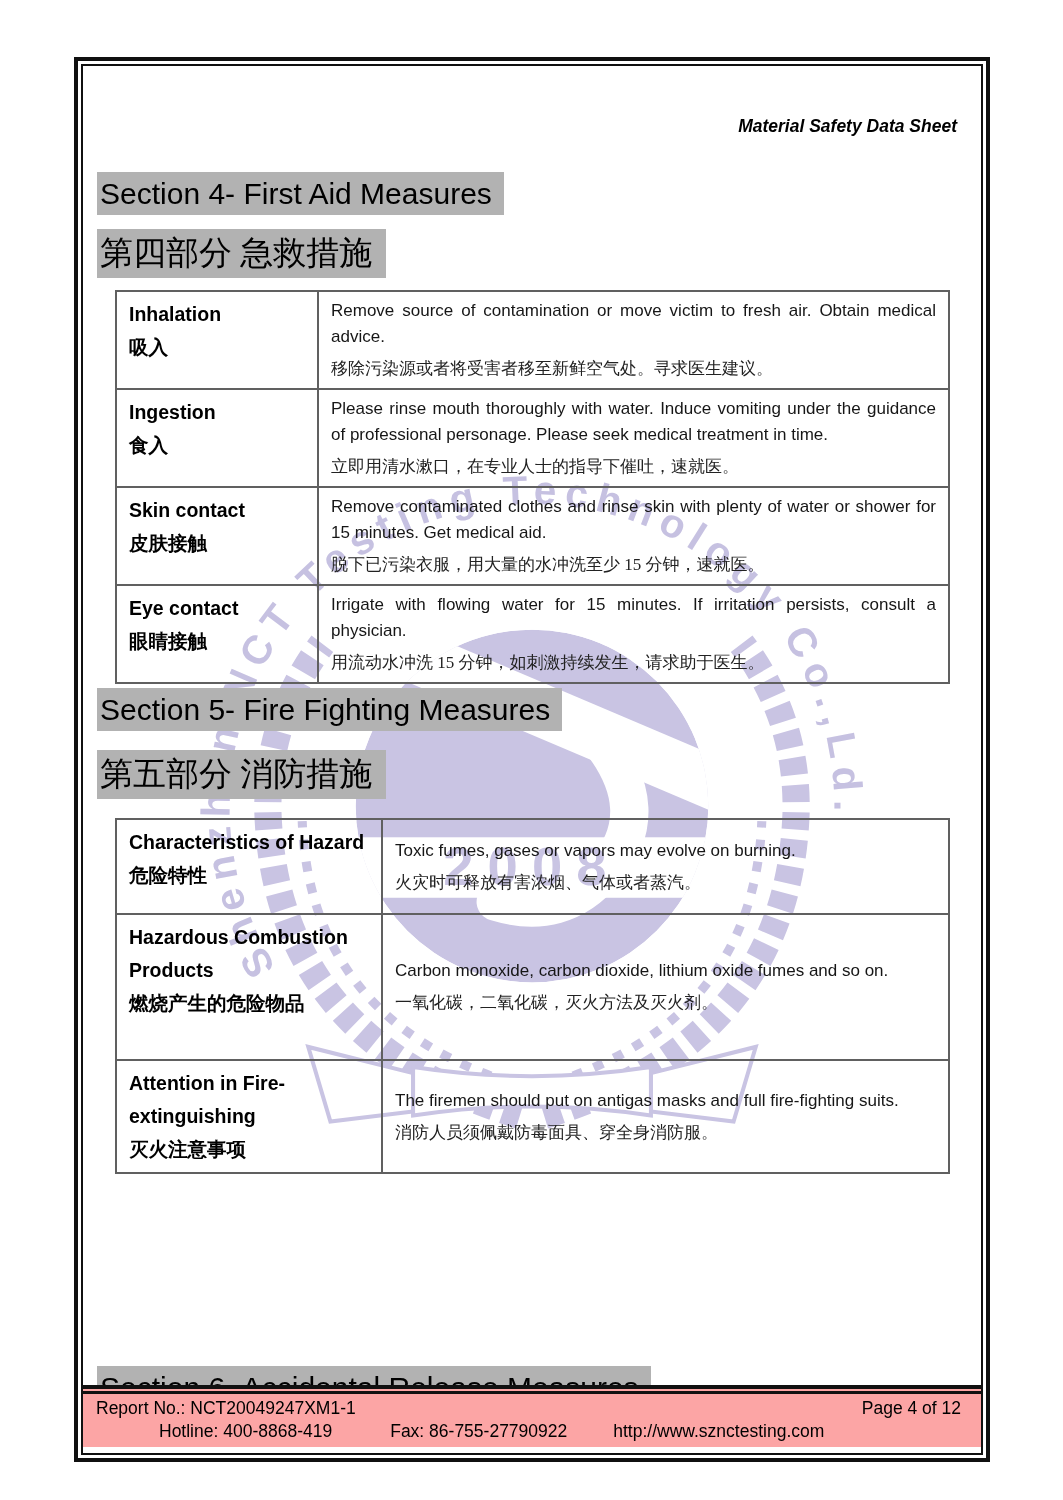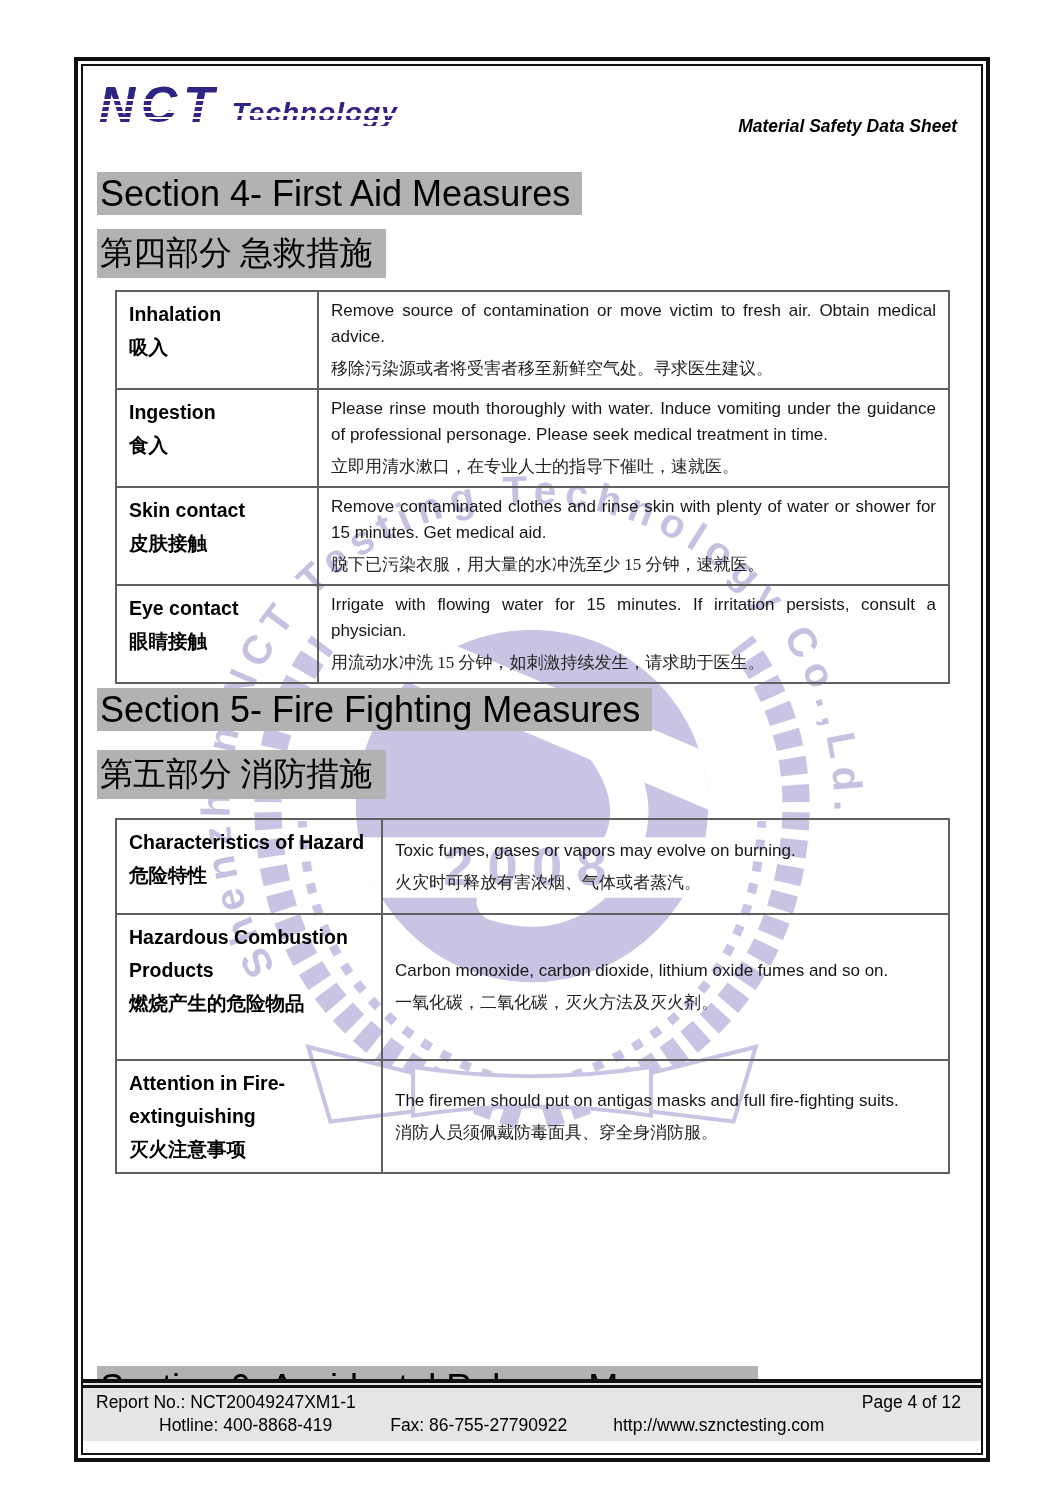--- a/index.html
+++ b/index.html
@@ -42,21 +42,21 @@
     letter-spacing:1px;margin-left:12px;vertical-align:baseline;
   }
   .doc-title{
     position:absolute;right:4px;top:46px;font-size:17.5px;font-weight:bold;
     font-style:italic;color:#000;
   }
 
   
   .sec-head-en{
     position:absolute;left:14px;z-index:1;background:#b2b2b2;color:#000;
-    font-size:36px;line-height:41px;padding:1px 12px 1px 3px;white-space:nowrap;
+    font-size:30px;line-height:41px;padding:1px 12px 1px 3px;white-space:nowrap;
   }
   .sec-head-zh{
     position:absolute;left:14px;z-index:1;background:#b2b2b2;color:#000;
     font-family:"Liberation Serif",serif;
     font-size:33px;line-height:43px;padding:3px 14px 3px 3px;white-space:nowrap;
   }
   #s4-en{top:106px;}
   #s4-zh{top:163px;}
   #s5-en{top:622px;}
   #s5-zh{top:684px;}
@@ -79,21 +79,21 @@
           font-family:"Liberation Serif",serif;}
   .cell-en{font-size:17px;line-height:26px;color:#161616;}
   #table1 .cell-en{text-align:justify;}
   .cell-zh{font-size:17px;line-height:26px;color:#222;margin-top:6px;
            font-family:"Liberation Serif",serif;}
   #table2 td.cell{vertical-align:middle;}
   #t1r1{height:98px;padding-left:24px;} #t1r2{height:84px;} #t1r3{height:86px;} #t1r4{height:64px;}
   #t2r1{height:95px;} #t2r2{height:146px;} #t2r3{height:129px;} #t2r4{height:99px;}
 
   
-  .footer{position:absolute;left:0;right:0;bottom:12px;z-index:2;background:#e5e5e5;}
+  .footer{position:absolute;left:0;right:0;bottom:6px;z-index:2;background:#fca5a5;}
   .footer-rule{height:2px;border-top:4px solid #111;border-bottom:3px solid #111;}
   .footer-line1{
     display:flex;justify-content:space-between;align-items:baseline;
     padding:4px 20px 0 13px;font-size:17.5px;color:#000;
   }
   .footer-line2{
     display:flex;align-items:baseline;padding:2px 0 5px 76px;
     font-size:17.5px;color:#000;
   }
   .footer-line2 .fax{margin-left:58px;}
@@ -134,23 +134,20 @@
         </g>
 
         <g stroke="#c9c4e3" stroke-width="4">
           <path d="M 232 650 L 128 624 L 150 698 L 232 688 Z" fill="#ffffff"></path>
           <path d="M 468 650 L 572 624 L 550 698 L 468 688 Z" fill="#ffffff"></path>
           <path d="M 232 644 Q 350 662 468 644 L 468 692 Q 350 674 232 692 Z" fill="#ffffff"></path>
         </g>
       </svg>
 
       <div class="header-row">
-        <div class="logo">
-          <span class="logo-main striped">NCT</span><span class="logo-sub striped">Technology</span>
-        </div>
         <div class="doc-title">Material Safety Data Sheet</div>
       </div>
 
       <div class="sec-head-en" id="s4-en">Section 4- First Aid Measures</div>
       <div class="sec-head-zh" id="s4-zh">第四部分  急救措施</div>
 
       <table class="msds" id="table1">
         <tbody>
           <tr id="t1r1">
             <td class="lbl">

